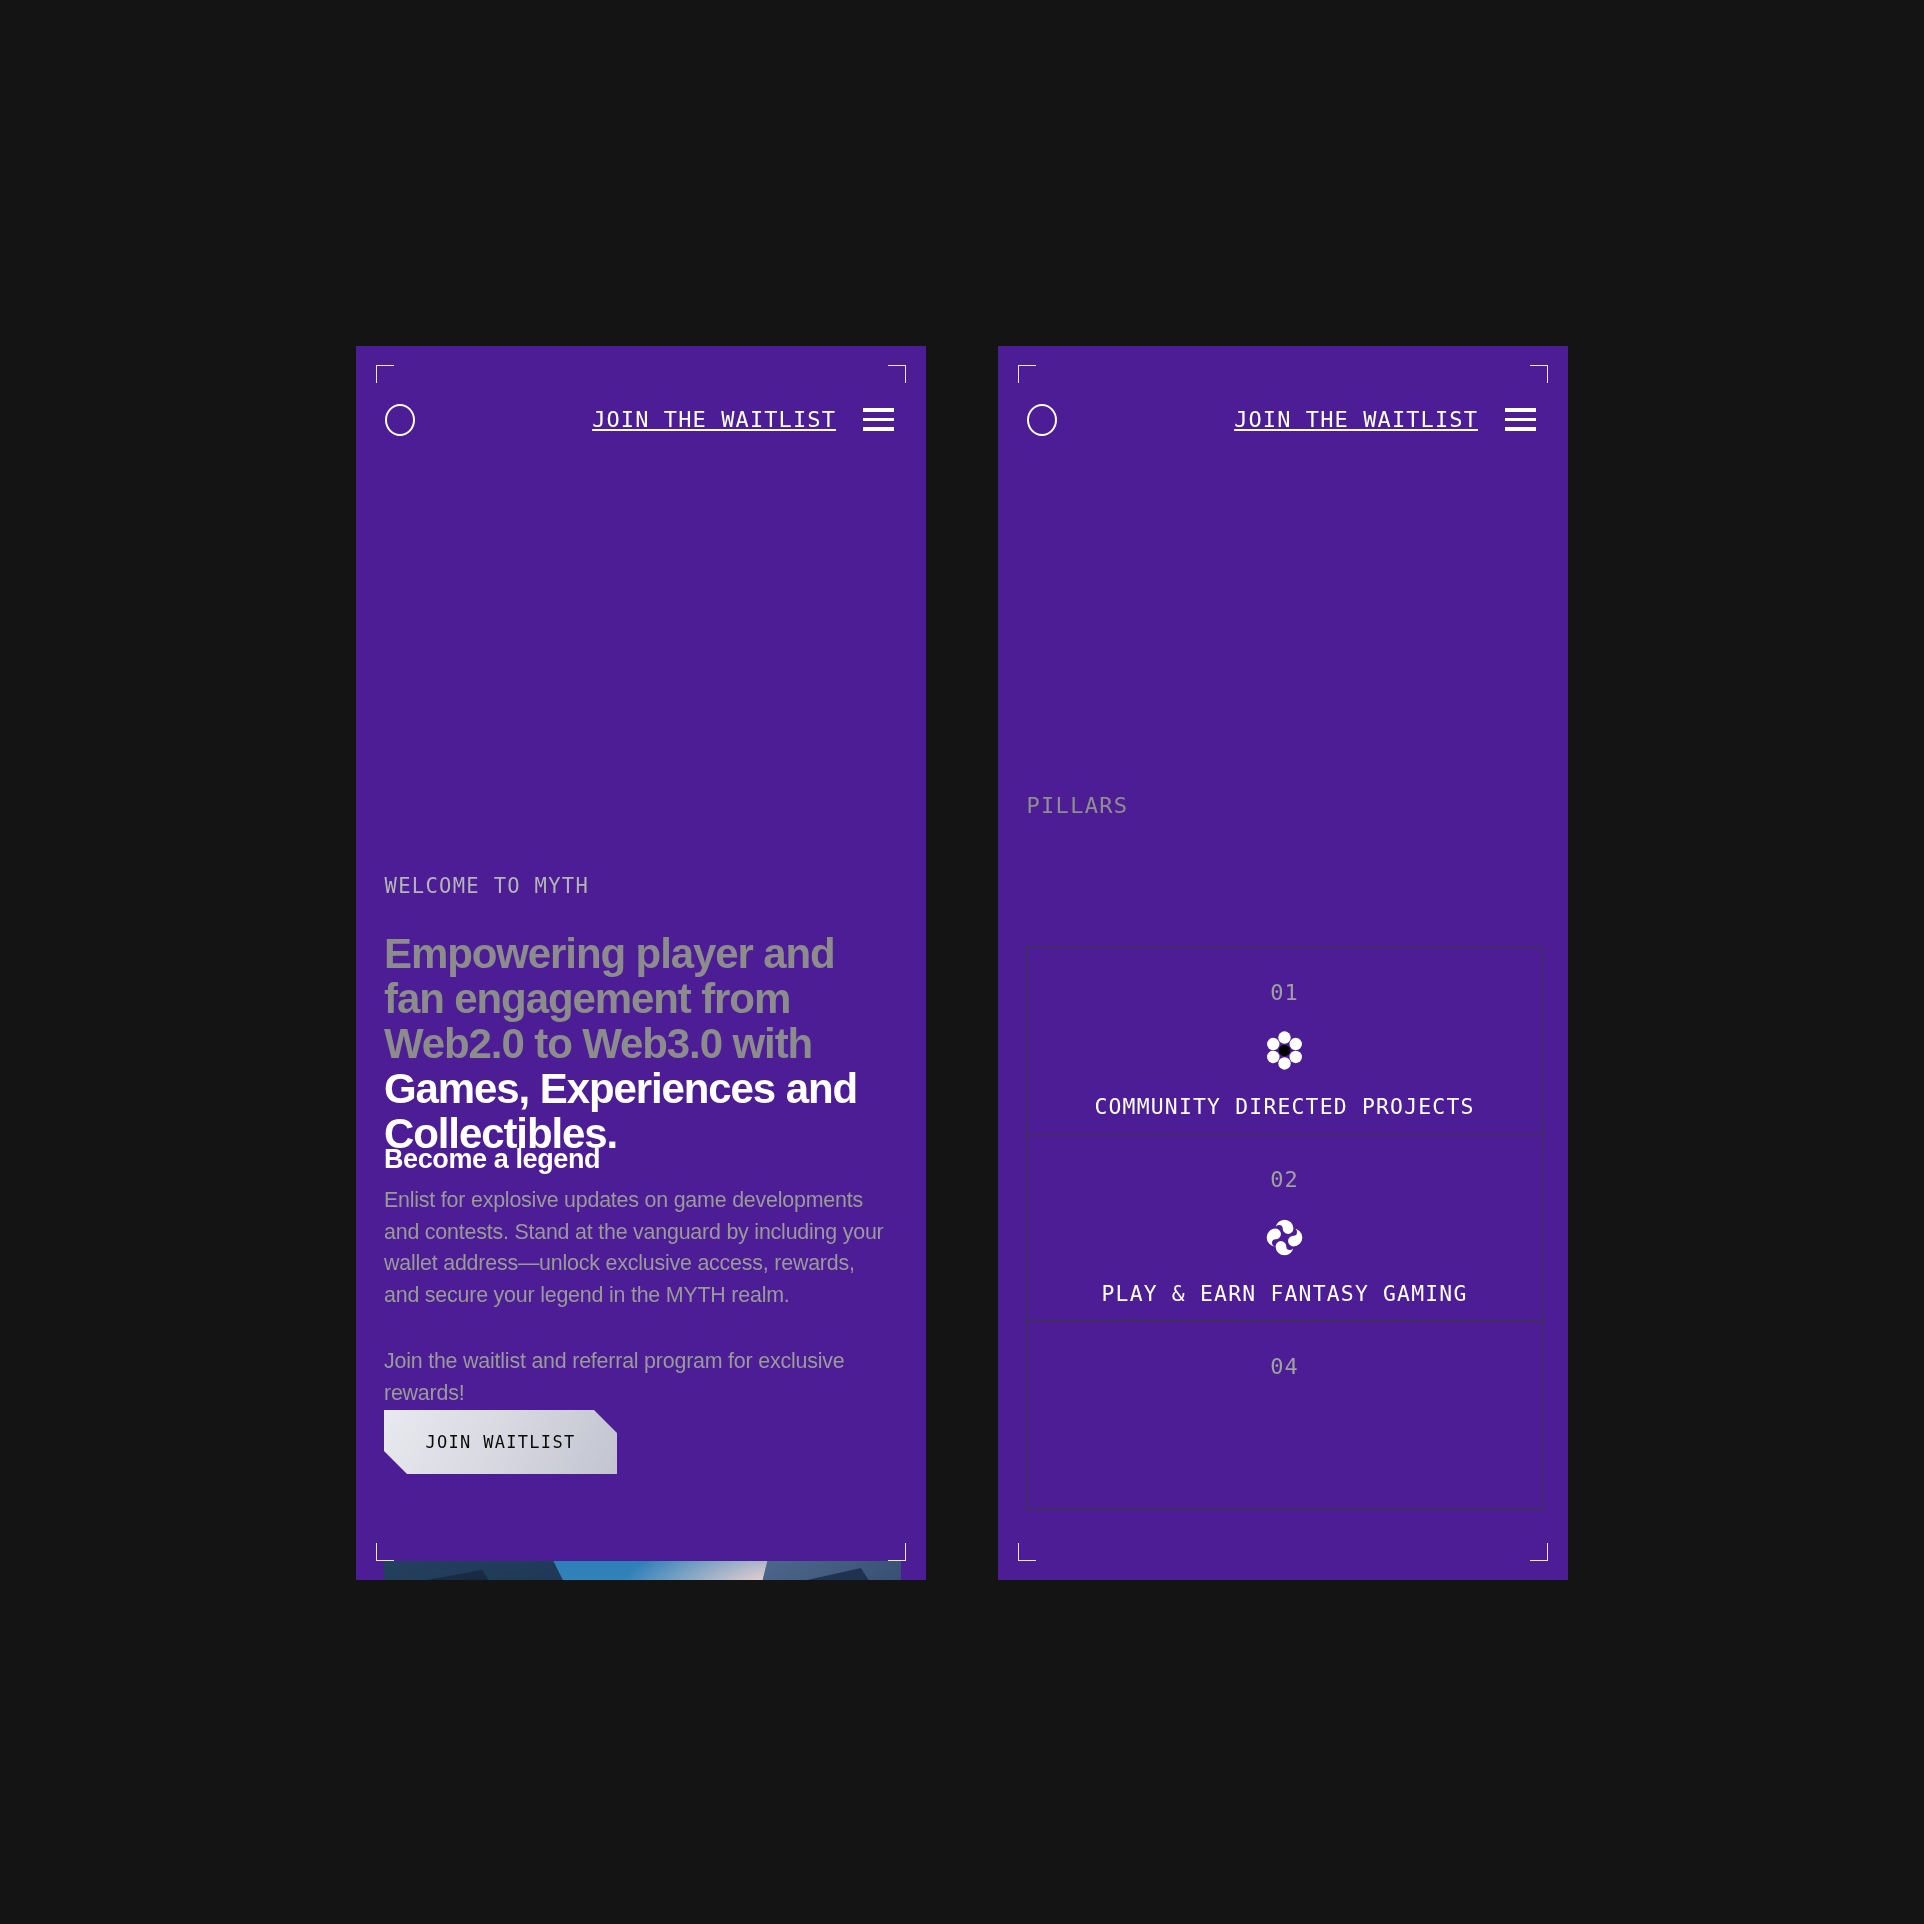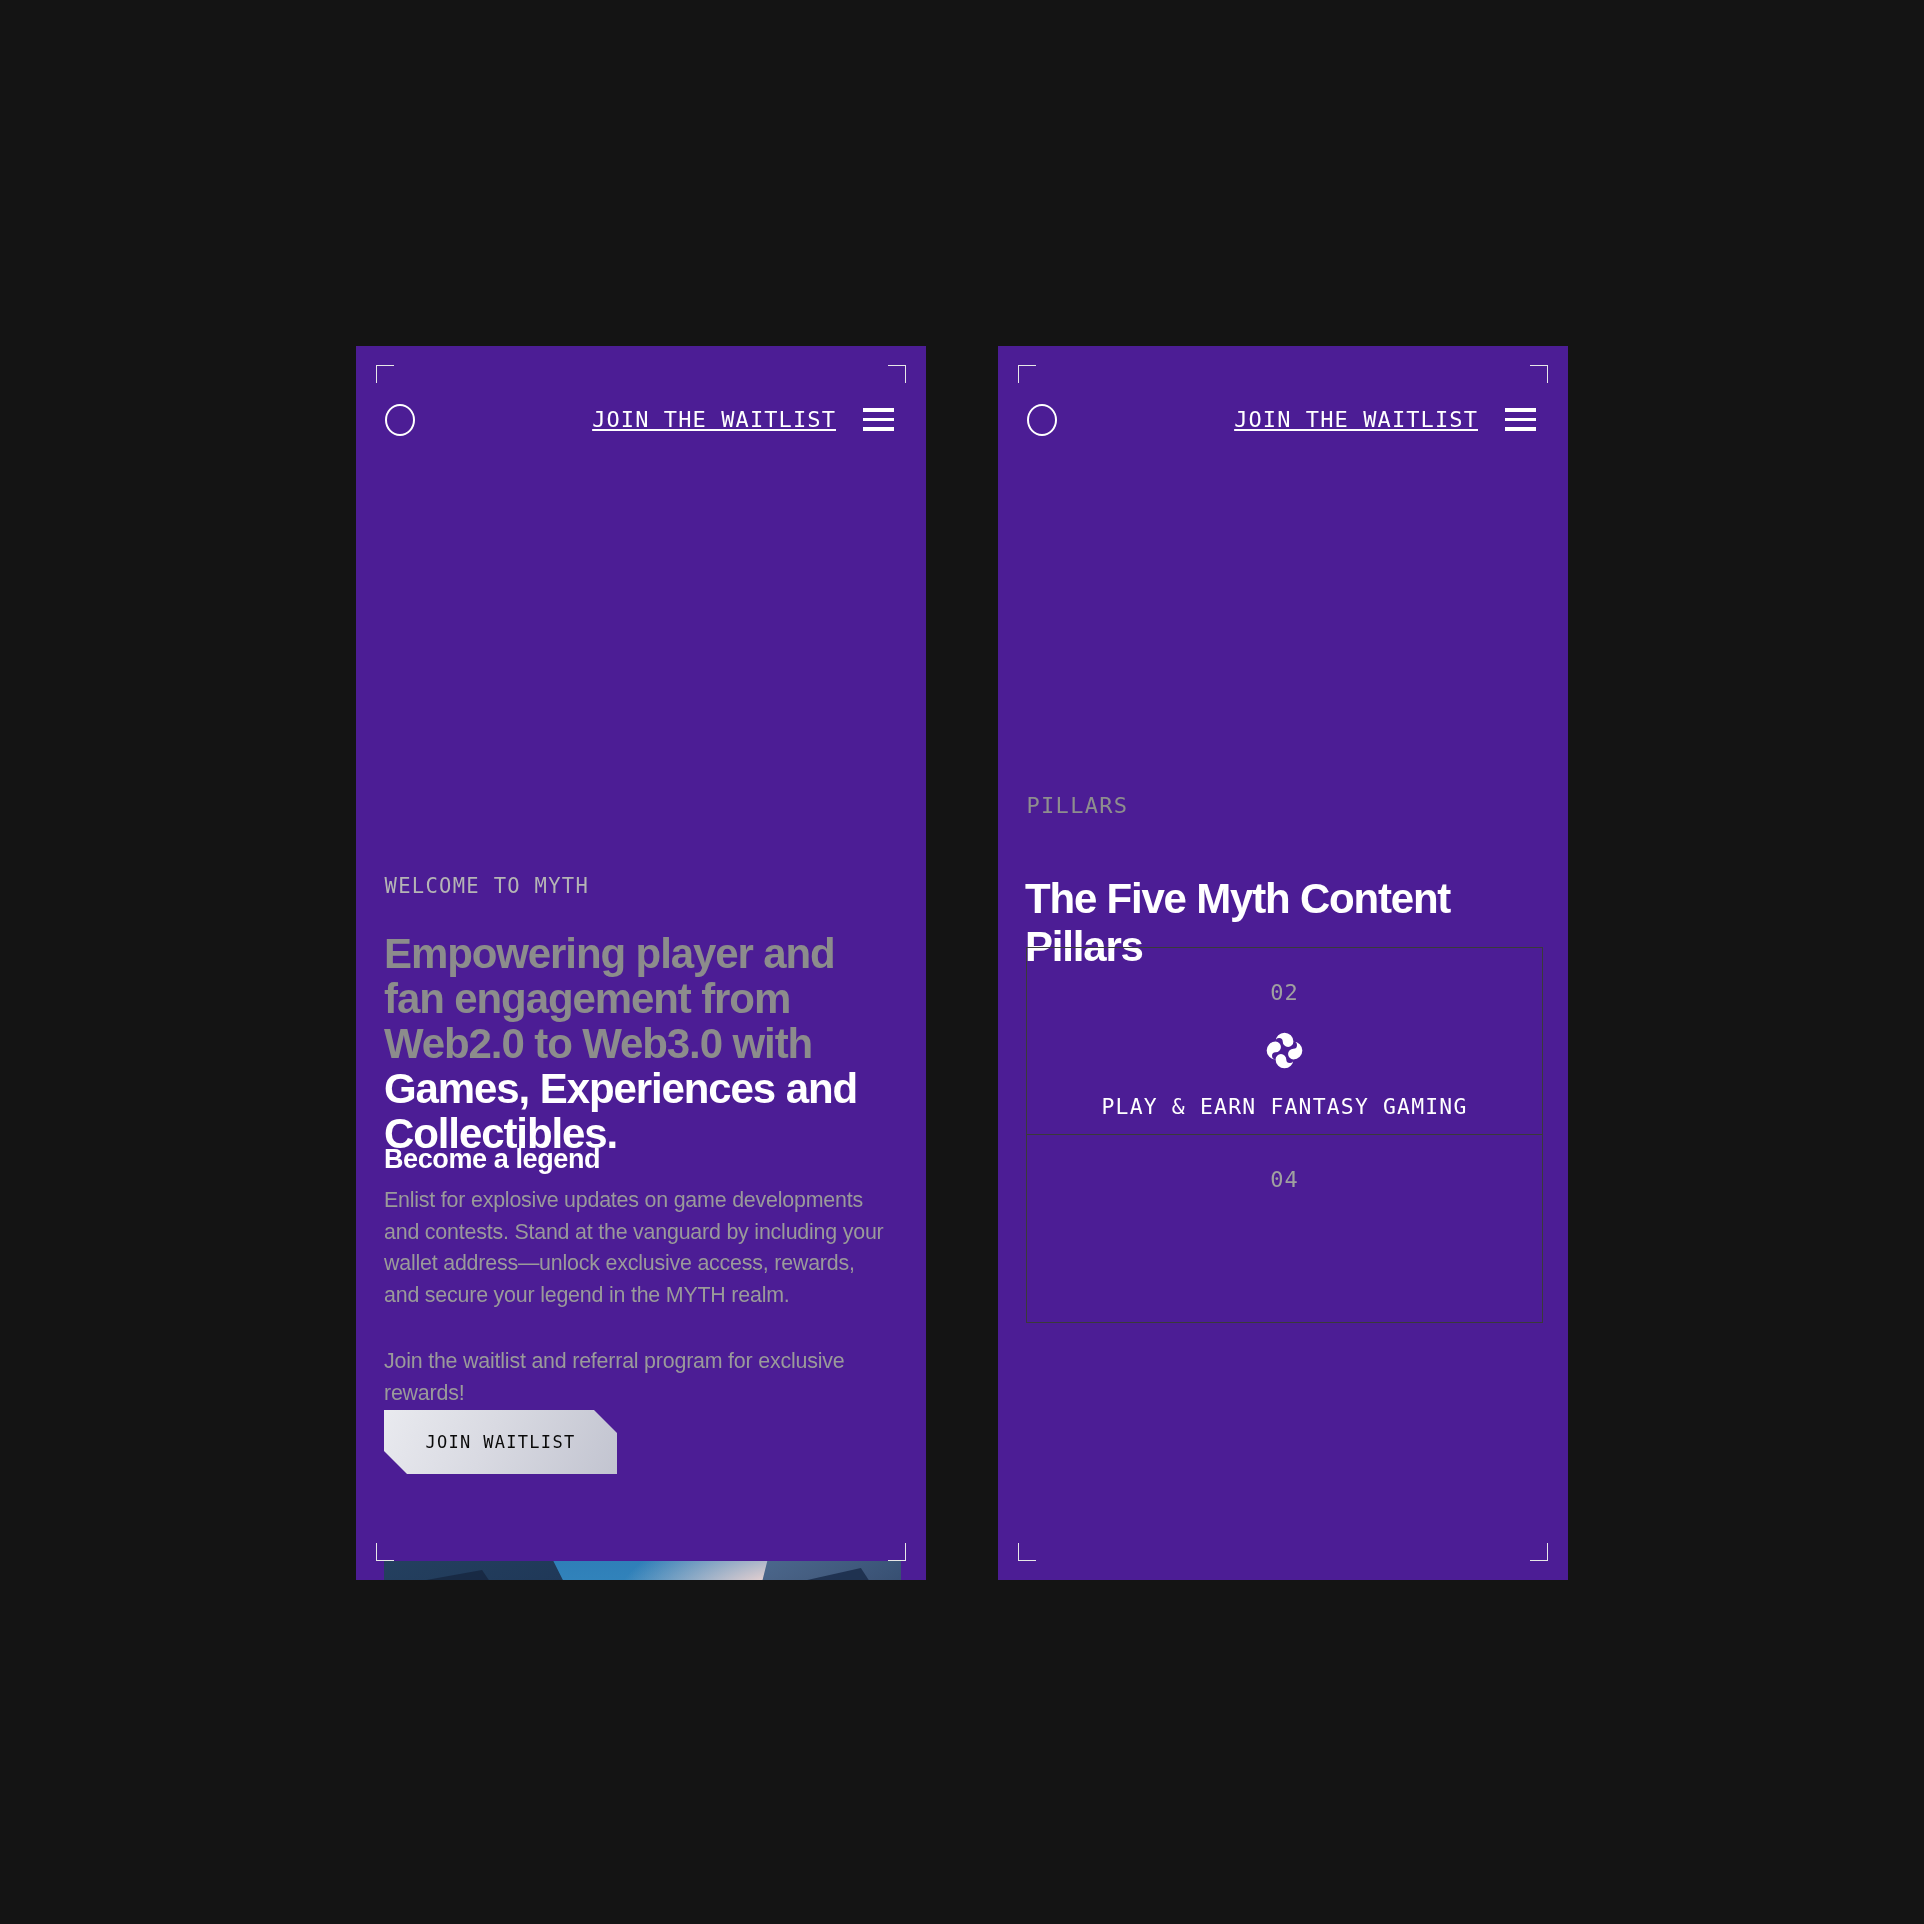--- a/index.html
+++ b/index.html
@@ -361,24 +361,40 @@
       <div class="topbar-spacer"></div>
       <a class="waitlist-link" href="#">JOIN THE WAITLIST</a>
       <div class="hamburger">
         <span></span>
         <span></span>
         <span></span>
       </div>
     </div>
 
     <div class="pillars-eyebrow">PILLARS</div>
-    <h1 class="pillars-title">The Five Myth Content Pillars</h1>
 
     <div class="pillar-list">
 
+      <div class="pillar-card">
+        <div class="pillar-num">01</div>
+        <div class="pillar-icon">
+          <svg width="41" height="41" viewBox="0 0 46 46">
+            <g fill="#ffffff">
+              <circle cx="23" cy="8.5" r="7"></circle>
+              <circle cx="35.6" cy="15.8" r="7"></circle>
+              <circle cx="35.6" cy="30.2" r="7"></circle>
+              <circle cx="23" cy="37.5" r="7"></circle>
+              <circle cx="10.4" cy="30.2" r="7"></circle>
+              <circle cx="10.4" cy="15.8" r="7"></circle>
+            </g>
+            <circle cx="23" cy="23" r="6.4" fill="#000000"></circle>
+          </svg>
+        </div>
+        <div class="pillar-label">COMMUNITY DIRECTED PROJECTS</div>
+      </div>
 
       <div class="pillar-card">
         <div class="pillar-num">02</div>
         <div class="pillar-icon">
           <svg width="41" height="41" viewBox="0 0 46 46">
             <g fill="#ffffff">
               <path d="M23 3 a10 10 0 0 1 10 10 a6 6 0 0 1 -12 0 a4 4 0 0 0 -8 0 a10 10 0 0 1 10 -10 Z"></path>
               <path d="M43 23 a10 10 0 0 1 -10 10 a6 6 0 0 1 0 -12 a4 4 0 0 0 0 -8 a10 10 0 0 1 10 10 Z"></path>
               <path d="M23 43 a10 10 0 0 1 -10 -10 a6 6 0 0 1 12 0 a4 4 0 0 0 8 0 a10 10 0 0 1 -10 10 Z"></path>
               <path d="M3 23 a10 10 0 0 1 10 -10 a6 6 0 0 1 0 12 a4 4 0 0 0 0 8 a10 10 0 0 1 -10 -10 Z"></path>

